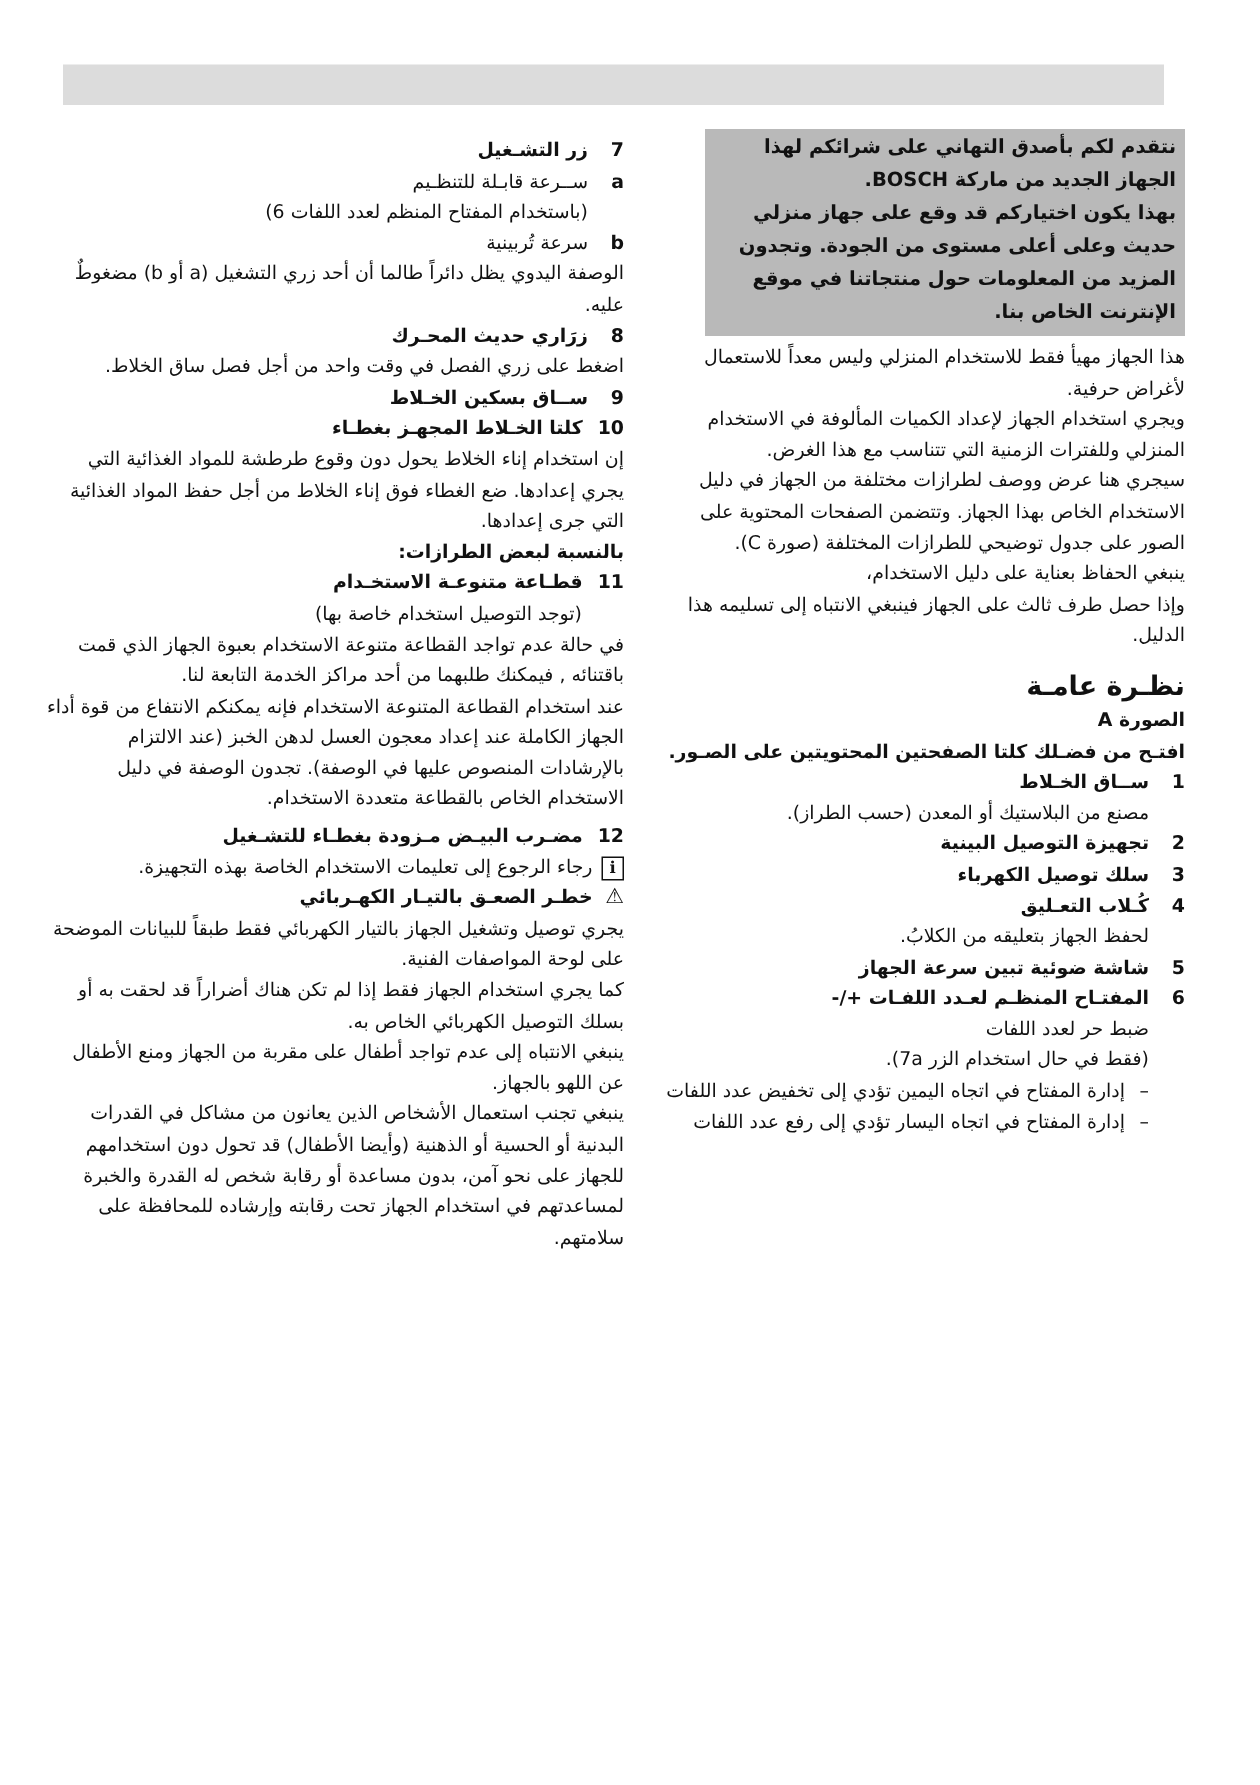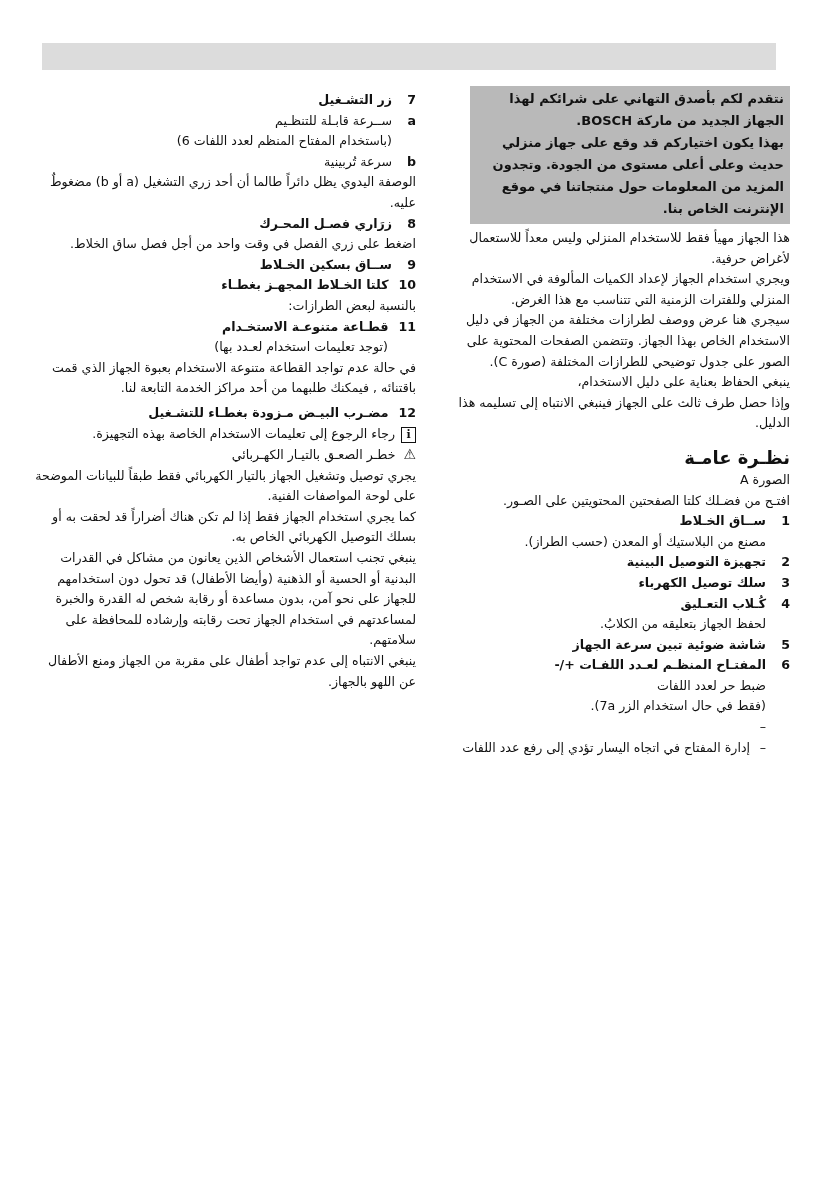--- a/index.html
+++ b/index.html
@@ -5,21 +5,21 @@
   html, body { margin:0; padding:0; background:#ffffff; }
   body { width:840px; height:1190px; position:relative; overflow:hidden;
          font-family:"DejaVu Sans", sans-serif; color:#111; }
   .header-bar { position:absolute; left:42px; top:43px; width:734px; height:27px; background:#dcdcdc; }
   .col { position:absolute; direction:rtl; text-align:right; font-size:12.6px; line-height:20.6px; }
   .col-right { left:438px; top:86px; width:352px; }
   .col-left { left:30px; top:90px; width:386px; }
   .intro-box { background:#b9b9b9; font-weight:bold; font-size:13px; line-height:22px; padding:2px 6px 4px 8px; margin-bottom:4px;margin-left:32px; }
   .p { margin:0; }
   .h-section { font-size:18px; font-weight:bold; line-height:24px; margin-top:12px; }
-  .h-bold { font-weight:normal; }
+  .h-bold { font-weight:bold; }
   .item { display:flex; gap:10px; font-weight:bold; }
   .item .num { min-width:14px; text-align:right; }
   .item.sub { font-weight:normal; }
   .item.sub .num { font-weight:bold; }
   .indent { padding-right:24px; }
   .indent2 { padding-right:28px; }
   .dash { display:flex; padding-right:24px; gap:6px; }
   .dash .mark { min-width:10px; }
   .info-row { display:flex; gap:6px; }
   .info-icon { display:inline-block; width:13px; height:14px; border:1px solid #111; font-weight:bold; font-size:11px; line-height:14px; text-align:center; font-family:"DejaVu Serif", serif; flex-shrink:0; margin-top:3px; }
@@ -70,20 +70,21 @@
     <span>شاشة ضوئية تبين سرعة الجهاز</span>
   </div>
   <div class="item">
     <span class="num">6</span>
     <span>المفتـاح المنظـم لعـدد اللفـات +/-</span>
   </div>
   <p class="p indent">ضبط حر لعدد اللفات</p>
   <p class="p indent">(فقط في حال استخدام الزر 7a).</p>
   <div class="dash">
     <span class="mark">–</span>
+    <span>إدارة المفتاح في اتجاه اليمين تؤدي إلى تخفيض عدد اللفات</span>
   </div>
   <div class="dash">
     <span class="mark">–</span>
     <span>إدارة المفتاح في اتجاه اليسار تؤدي إلى رفع عدد اللفات</span>
   </div>
 </div>
 
 <div class="col col-left">
   <div class="item">
     <span class="num">7</span>
@@ -95,52 +96,54 @@
   </div>
   <p class="p indent">(باستخدام المفتاح المنظم لعدد اللفات 6)</p>
   <div class="item sub">
     <span class="num">b</span>
     <span>سرعة تُربينية</span>
   </div>
   <p class="p">الوصفة اليدوي يظل دائراً طالما أن أحد زري التشغيل (a أو b) مضغوطٌ عليه.</p>
 
   <div class="item">
     <span class="num">8</span>
-    <span>زرَاري فصـل المحـرك</span>
+    <span>زرَاري حديث المحـرك</span>
   </div>
   <p class="p">اضغط على زري الفصل في وقت واحد من أجل فصل ساق الخلاط.</p>
 
   <div class="item">
     <span class="num">9</span>
     <span>ســاق بسكين الخـلاط</span>
   </div>
   <div class="item">
     <span class="num">10</span>
     <span>كلتا الخـلاط المجهـز بغطـاء</span>
   </div>
+  <p class="p">إن استخدام إناء الخلاط يحول دون وقوع طرطشة للمواد الغذائية التي يجري إعدادها. ضع الغطاء فوق إناء الخلاط من أجل حفظ المواد الغذائية التي جرى إعدادها.</p>
   <p class="p h-bold">بالنسبة لبعض الطرازات:</p>
 
   <div class="item">
     <span class="num">11</span>
     <span>قطـاعة متنوعـة الاستخـدام</span>
   </div>
-  <p class="p indent2">(توجد تعليمات استخدام لعـدد بها)</p>
+  <p class="p indent2">(توجد التوصيل استخدام خاصة بها)</p>
   <p class="p">في حالة عدم تواجد القطاعة متنوعة الاستخدام بعبوة الجهاز الذي قمت باقتنائه , فيمكنك طلبهما من أحد مراكز الخدمة التابعة لنا.</p>
+  <p class="p">عند استخدام القطاعة المتنوعة الاستخدام فإنه يمكنكم الانتفاع من قوة أداء الجهاز الكاملة عند إعداد معجون العسل لدهن الخبز (عند الالتزام بالإرشادات المنصوص عليها في الوصفة). تجدون الوصفة في دليل الاستخدام الخاص بالقطاعة متعددة الاستخدام.</p>
   <div class="gap-s"></div>
 
   <div class="item">
     <span class="num">12</span>
     <span>مضـرب البيـض مـزودة بغطـاء للتشـغيل</span>
   </div>
   <div class="info-row">
     <span class="info-icon">i</span>
     <span>رجاء الرجوع إلى تعليمات الاستخدام الخاصة بهذه التجهيزة.</span>
   </div>
 
   <div class="h-bold">
     <span class="warn-icon">⚠</span>
     <span>خطـر الصعـق بالتيـار الكهـربائي</span>
   </div>
   <p class="p">يجري توصيل وتشغيل الجهاز بالتيار الكهربائي فقط طبقاً للبيانات الموضحة على لوحة المواصفات الفنية.</p>
   <p class="p">كما يجري استخدام الجهاز فقط إذا لم تكن هناك أضراراً قد لحقت به أو بسلك التوصيل الكهربائي الخاص به.</p>
+  <p class="p">ينبغي الانتباه إلى عدم تواجد أطفال على مقربة من الجهاز ومنع الأطفال عن اللهو بالجهاز.</p>
   <p class="p">ينبغي تجنب استعمال الأشخاص الذين يعانون من مشاكل في القدرات البدنية أو الحسية أو الذهنية (وأيضا الأطفال) قد تحول دون استخدامهم للجهاز على نحو آمن، بدون مساعدة أو رقابة شخص له القدرة والخبرة لمساعدتهم في استخدام الجهاز تحت رقابته وإرشاده للمحافظة على سلامتهم.</p>
-  <p class="p">ينبغي الانتباه إلى عدم تواجد أطفال على مقربة من الجهاز ومنع الأطفال عن اللهو بالجهاز.</p>
 </div>
 
 </body></html>

